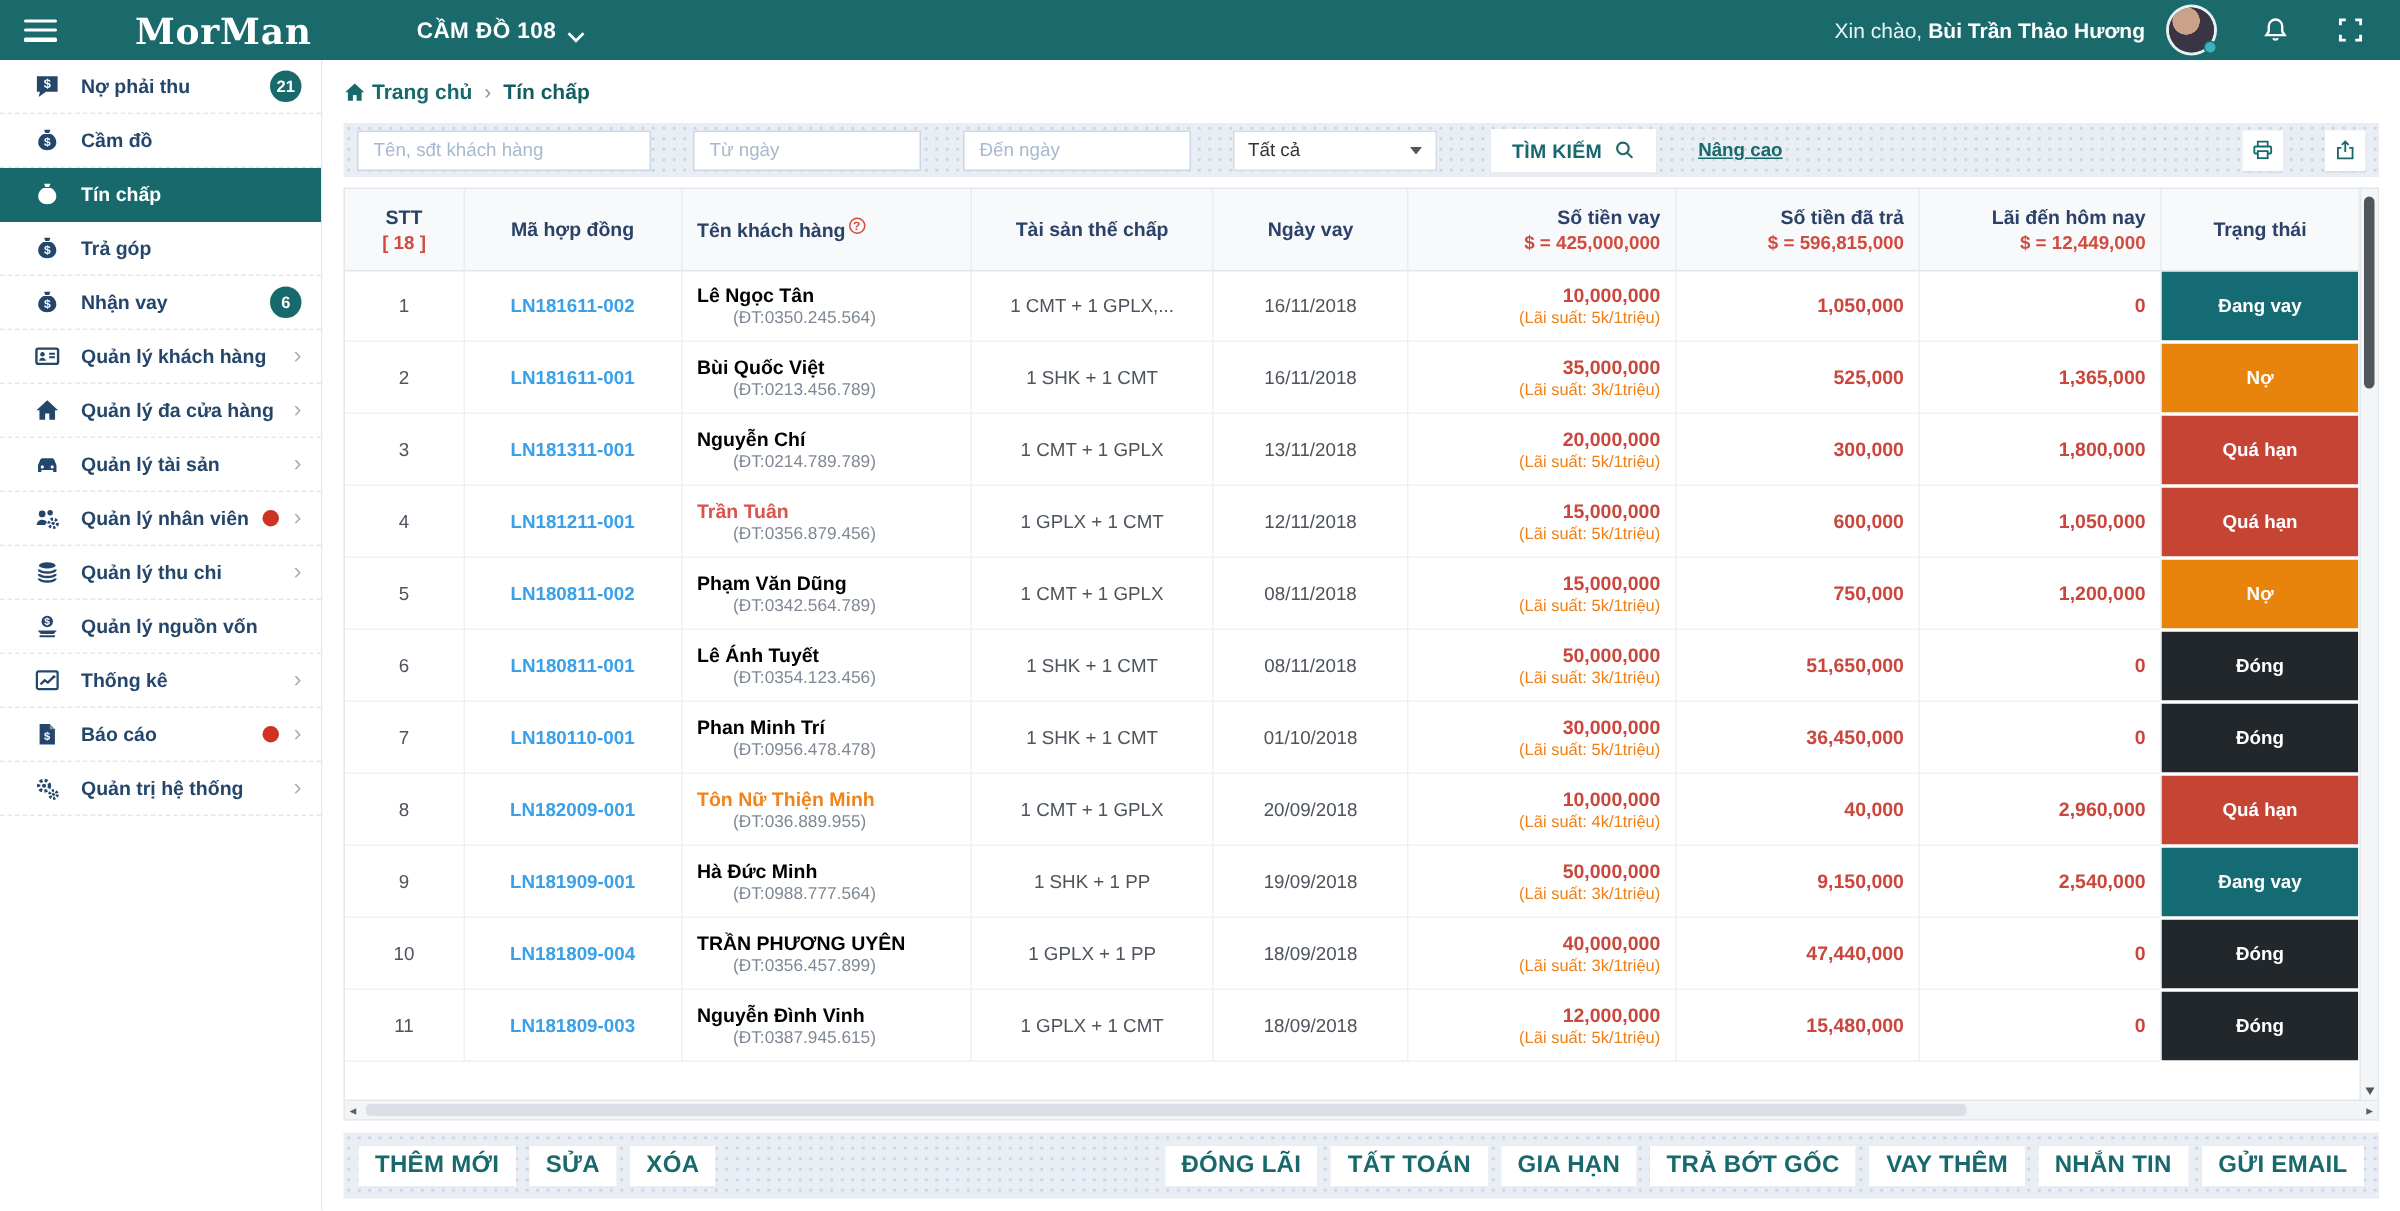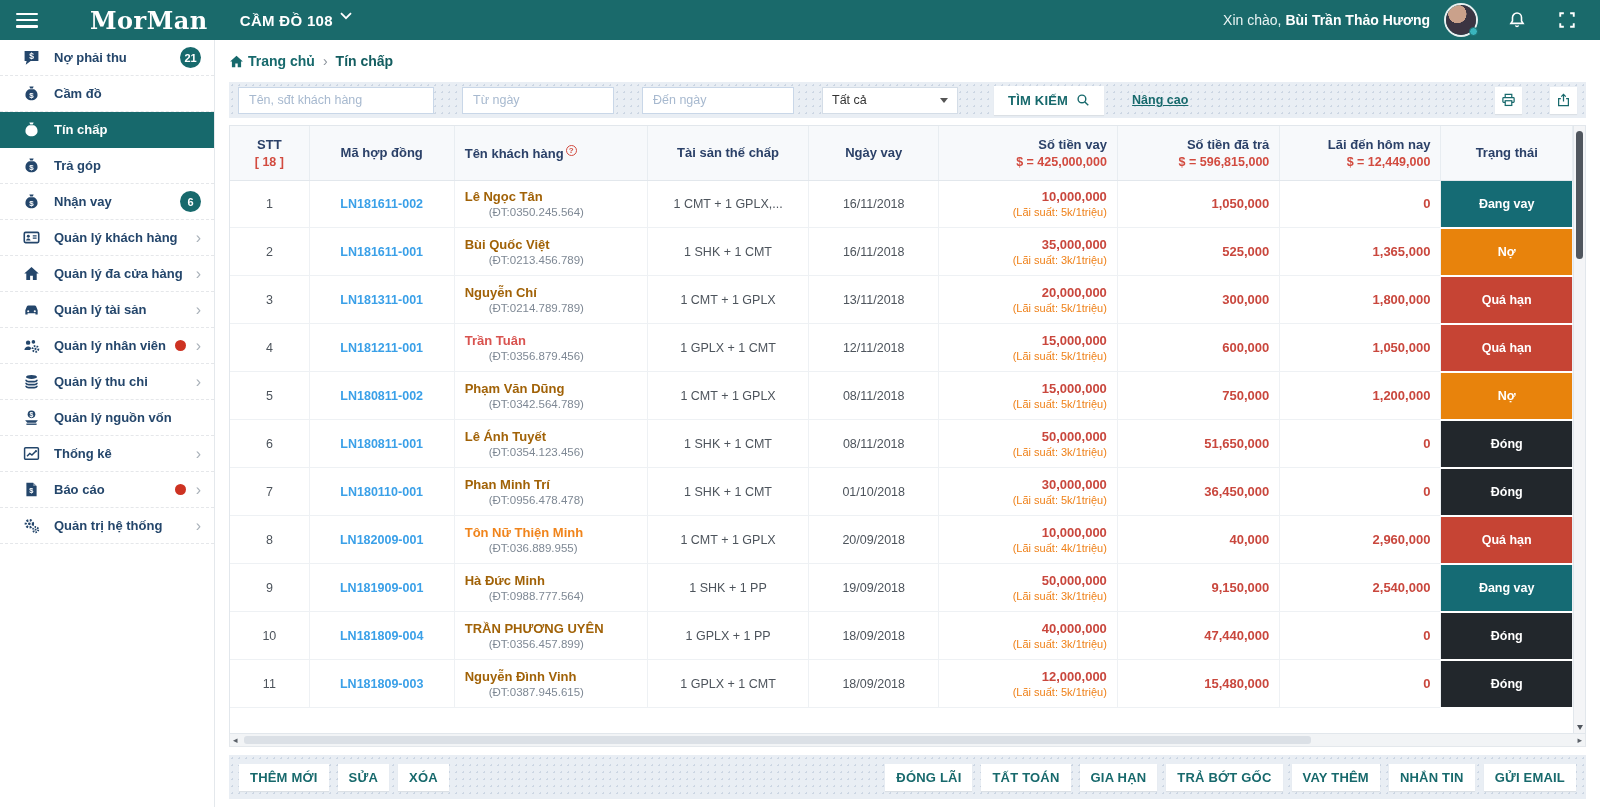--- a/index.html
+++ b/index.html
@@ -6,21 +6,21 @@
   html,body { margin:0; padding:0; width:1600px; height:807px; overflow:hidden;
     font-family:"Liberation Sans","DejaVu Sans",sans-serif; background:#fff; }
   .app { width:1600px; height:807px; display:flex; flex-direction:column; }
 
   
   .top { height:40px; background:#1a6a6b; color:#fff; display:flex; align-items:center; justify-content:space-between; flex:0 0 40px; }
   .h-left { display:flex; align-items:center; }
   .hamburger { margin-left:16px; width:22px; height:15px; display:flex; flex-direction:column; justify-content:space-between; cursor:pointer; }
   .hamburger span { display:block; height:2.6px; background:#fff; border-radius:1px; }
   .logo { margin-left:52px; font-family:"DejaVu Serif","Liberation Serif",serif; font-weight:800; font-size:24px; letter-spacing:.5px; }
-  .store { margin-left:32px; font-weight:700; font-size:15px; display:flex; align-items:flex-start; gap:7px; cursor:pointer; letter-spacing:.3px; }
+  .store { margin-left:70px; font-weight:700; font-size:15px; display:flex; align-items:flex-end; gap:7px; cursor:pointer; letter-spacing:.3px; }
   .h-right { display:flex; align-items:center; padding-right:24px; }
   .greet { font-size:14px; color:#eaf4f4; }
   .greet b { color:#fff; margin-left:4px; }
   .avatar { position:relative; width:30px; height:30px; border-radius:50%; margin-left:16px; cursor:pointer;
     background:radial-gradient(circle at 38% 30%, #caa18b 0 32%, #3b3442 33% 100%); box-shadow:0 0 0 2px rgba(255,255,255,.9); }
   .avatar .dot { position:absolute; right:-2px; bottom:-1px; width:9px; height:9px; border-radius:50%; background:#3ab5bd; border:1.5px solid #1a6a6b; }
   .hbtn { background:none; border:0; padding:0; margin-left:32px; cursor:pointer; display:flex; align-items:center; }
 
   
   .bodyrow { flex:1; display:flex; min-height:0; }
@@ -73,21 +73,21 @@
   .tbl th { background:#f7f9fb; border-right:1px solid #e8edf1; border-bottom:1px solid #e2e7ec; height:54px;
     font-size:13px; color:#2b4168; font-weight:700; padding:4px 10px; vertical-align:middle; }
   .tbl th .l2 { color:#d24b3f; font-size:12.5px; margin-top:3px; }
   .tbl td { border-right:1px solid #eef1f4; border-bottom:1px solid #eef1f4; height:46px; padding:4px 10px;
     font-size:12.5px; color:#4d545c; vertical-align:middle; background:#fff; }
   .tc { text-align:center; } .tr { text-align:right; } .tl { text-align:left; }
   .q { display:inline-block; width:11px; height:11px; border:1px solid #d24b3f; border-radius:50%; color:#d24b3f;
     font-size:8px; line-height:10px; text-align:center; vertical-align:super; margin-left:2px; font-weight:700; cursor:pointer; }
   .code { color:#3aa0e8; font-weight:600; font-size:12.5px; cursor:pointer; }
   .nm { font-weight:600; font-size:13px; cursor:pointer; }
-  .nm-blue { color:#a16207; } .nm-red { color:#d9534f; } .nm-orange { color:#f0841b; }
+  .nm-blue { color:#000000; } .nm-red { color:#d9534f; } .nm-orange { color:#f0841b; }
   .ph { color:#7e8894; font-size:11.5px; margin-top:2px;padding-left:24px; }
   .amt { color:#c9473d; font-weight:600; font-size:13px; }
   .rate { color:#ef8018; font-size:11px; margin-top:2px; }
   td.stc { padding:0; border-bottom:2px solid #fff; }
   .status { width:100%; height:46px; display:flex; align-items:center; justify-content:center; color:#fff;
     font-weight:700; font-size:12.5px; }
   .st-dangvay { background:#156b74; } .st-no { background:#e8830c; }
   .st-quahan { background:#c64434; } .st-dong { background:#22272c; }
 
   .vscroll { flex:0 0 12px; background:#f4f5f7; border-left:1px solid #e2e7ec; position:relative; cursor:pointer; }
@@ -98,21 +98,21 @@
   .hscroll { flex:0 0 13px; height:13px; background:#f2f4f6; border:1px solid #e4e8ec; border-top:0;
     display:flex; align-items:center; cursor:pointer; }
   .harr { color:#5a6068; font-size:9px; line-height:1; padding:0 3px; }
   .htrack { flex:1; height:100%; position:relative; }
   .hthumb { position:absolute; left:3px; top:2px; bottom:2px; width:80%; background:#dbe0e6; border-radius:3px; }
 
   
   .actionbar { flex:0 0 44px; height:44px; display:flex; align-items:center; justify-content:space-between;
     padding:0 10px; margin-bottom:8px; }
   .act-group { display:flex; gap:9px; }
-  .abtn { background:#fff; border:0; color:#17696c; font-weight:700; font-size:13px; height:27px; padding:0 11px;
+  .abtn { background:#fff; border:0; color:#17696c; font-weight:700; font-size:16px; height:27px; padding:0 11px;
     cursor:pointer; box-shadow:0 1px 1px rgba(0,0,0,.06); font-family:inherit; letter-spacing:.2px; white-space:nowrap; }
 
   
   .foot { flex:0 0 46px; height:46px; background:#f0f2f5; border-top:1px solid #e1e5e9; display:flex; align-items:center;
     padding-left:230px; }
   .cp { font-size:12.5px; color:#99a1ac; }
   .cp b { color:#2b4a70; }
   .ver { background:#e9e9e9; color:#e06a5a; font-size:12px; padding:3px 8px; margin-left:8px; border-radius:2px; }
   .f-right { margin-left:auto; display:flex; align-items:center; gap:24px; }
   .lic { font-size:13px; font-weight:600; color:#2b3d52; }

